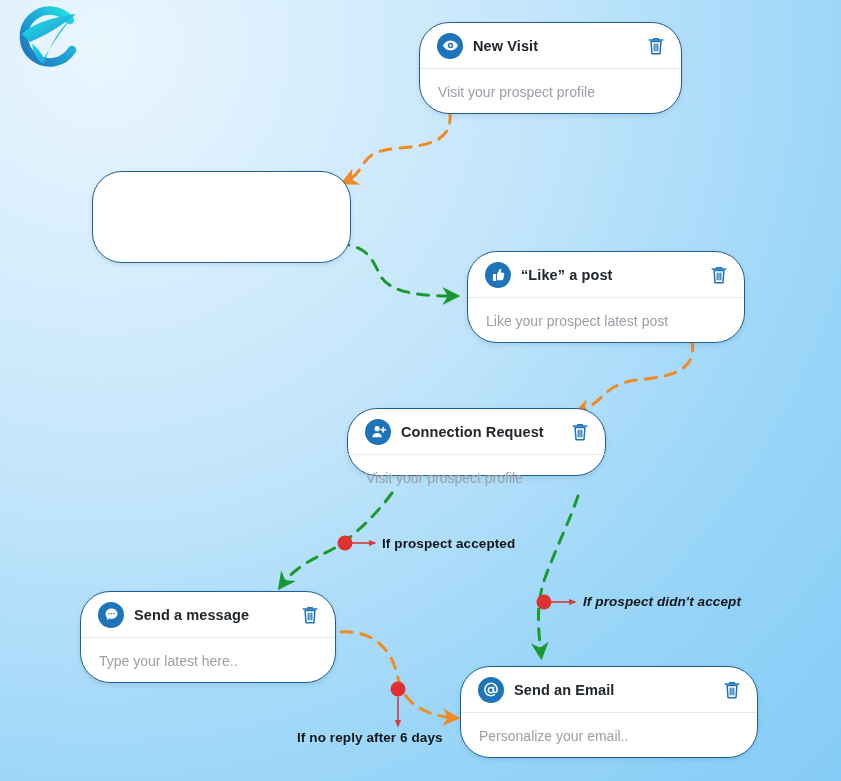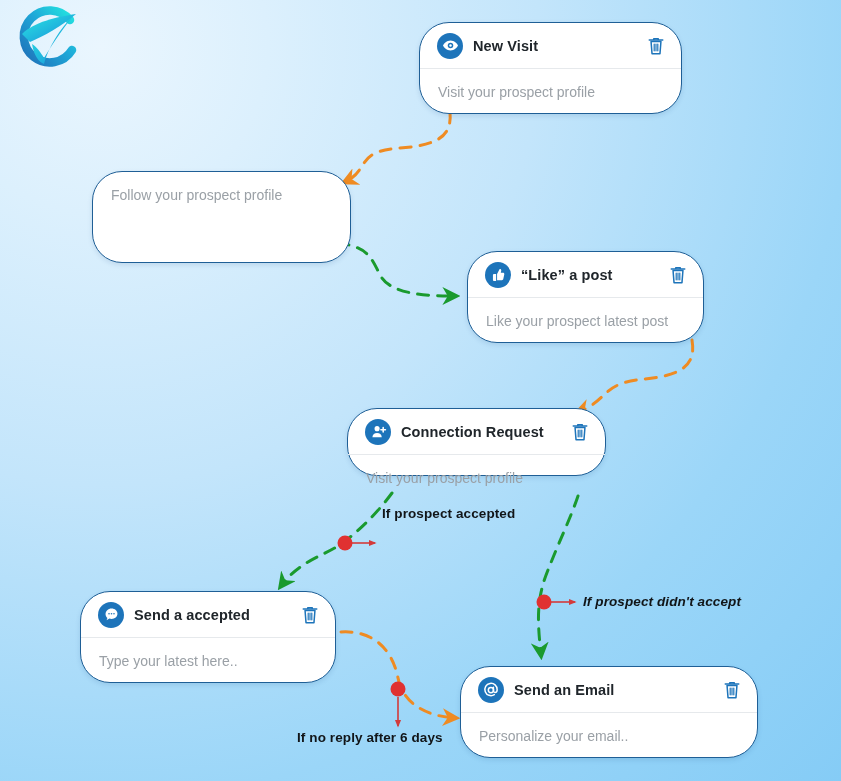--- a/index.html
+++ b/index.html
@@ -153,21 +153,21 @@
     <circle cx="345" cy="543" r="7.5" fill="#e03131"></circle>
     <line x1="352" y1="543" x2="375" y2="543" stroke="#d33a3a" stroke-width="1.6" marker-end="url(#arrRed)"></line>
 
     <circle cx="544" cy="602" r="7.5" fill="#e03131"></circle>
     <line x1="551" y1="602" x2="575" y2="602" stroke="#d33a3a" stroke-width="1.6" marker-end="url(#arrRed)"></line>
 
     <circle cx="398" cy="689" r="7.5" fill="#e03131"></circle>
     <line x1="398" y1="697" x2="398" y2="726" stroke="#d33a3a" stroke-width="1.6" marker-end="url(#arrRed)"></line>
   </svg>
 
-  <div class="cond-label" style="left:382px; top:506px;">If prospect accepted</div>
+  <div class="cond-label" style="left:382px; top:536px;">If prospect accepted</div>
   <div class="cond-label" style="left:583px; top:594px;font-style:italic;">If prospect didn't accept</div>
   <div class="cond-label" style="left:297px; top:730px;">If no reply after 6 days</div>
 
   <div class="node" style="left:419px; top:22px; width:263px; height:92px;">
     <div class="node-head">
       <span class="node-icon">
         <svg width="17" height="17" viewBox="0 0 24 24">
           <path d="M12 5C6.8 5 2.7 9.1 1.4 12c1.3 2.9 5.4 7 10.6 7s9.3-4.1 10.6-7C21.3 9.1 17.2 5 12 5z" fill="#ffffff"></path>
           <circle cx="12" cy="12" r="3.9" fill="#1d74ba"></circle>
           <circle cx="12" cy="12" r="1.7" fill="#ffffff"></circle>
@@ -182,26 +182,23 @@
           <path d="M9.6 10.4v9M12 10.4v9M14.4 10.4v9" stroke="#1d74ba" stroke-width="1.6" stroke-linecap="round"></path>
         </svg>
       </span>
     </div>
     <div class="node-body">
       <span class="node-placeholder">Visit your prospect profile</span>
     </div>
   </div>
 
   <div class="node" style="left:92px; top:171px; width:259px; height:92px;">
-    <div class="node-body">
-      <span class="node-placeholder">Follow your prospect profile</span>
-    </div>
-  </div>
-
-  <div class="node" style="left:467px; top:251px; width:237px; height:92px;">
+  </div>
+
+  <div class="node" style="left:467px; top:251px; width:278px; height:92px;">
     <div class="node-head">
       <span class="node-icon">
         <svg width="16" height="16" viewBox="0 0 24 24">
           <path d="M6 10.5h3.2V21H6a1.6 1.6 0 0 1-1.6-1.6v-7.3A1.6 1.6 0 0 1 6 10.5z" fill="#ffffff"></path>
           <path d="M10.6 10.5l3.9-7.4c1.5-.2 2.6.8 2.4 2.3l-.7 3.4h3.3c1.3 0 2.2 1 1.9 2.3l-1.5 7c-.2 1-1 1.7-2 1.7h-7.3V10.5z" fill="#ffffff"></path>
         </svg>
       </span>
       <span class="node-title">“Like” a post</span>
       <span class="trash">
         <svg width="18" height="20" viewBox="0 0 24 26">
@@ -244,21 +241,21 @@
   <div class="node" style="left:80px; top:591px; width:256px; height:92px;">
     <div class="node-head">
       <span class="node-icon">
         <svg width="17" height="17" viewBox="0 0 24 24">
           <path d="M12 3.6c4.8 0 8.4 3.2 8.4 7.3 0 4-3.6 7.3-8.4 7.3-1 0-2-.2-2.9-.4L5 20l1.2-3.2c-1.6-1.4-2.6-3.2-2.6-5.2 0-4.1 3.6-8 8.4-8z" fill="#ffffff"></path>
           <circle cx="8.5" cy="11" r="1.15" fill="#1d74ba"></circle>
           <circle cx="12" cy="11" r="1.15" fill="#1d74ba"></circle>
           <circle cx="15.5" cy="11" r="1.15" fill="#1d74ba"></circle>
         </svg>
       </span>
-      <span class="node-title">Send a accepted</span>
+      <span class="node-title">Send a message</span>
       <span class="trash">
         <svg width="18" height="20" viewBox="0 0 24 26">
           <path d="M3 5h18" stroke="#1d74ba" stroke-width="2" stroke-linecap="round"></path>
           <path d="M9 5V3.4h6V5" stroke="#1d74ba" stroke-width="2" fill="none" stroke-linejoin="round"></path>
           <path d="M5.4 7h13.2l-1.3 16.2H6.7L5.4 7z" fill="none" stroke="#1d74ba" stroke-width="2" stroke-linejoin="round"></path>
           <path d="M9.6 10.4v9M12 10.4v9M14.4 10.4v9" stroke="#1d74ba" stroke-width="1.6" stroke-linecap="round"></path>
         </svg>
       </span>
     </div>
     <div class="node-body">

